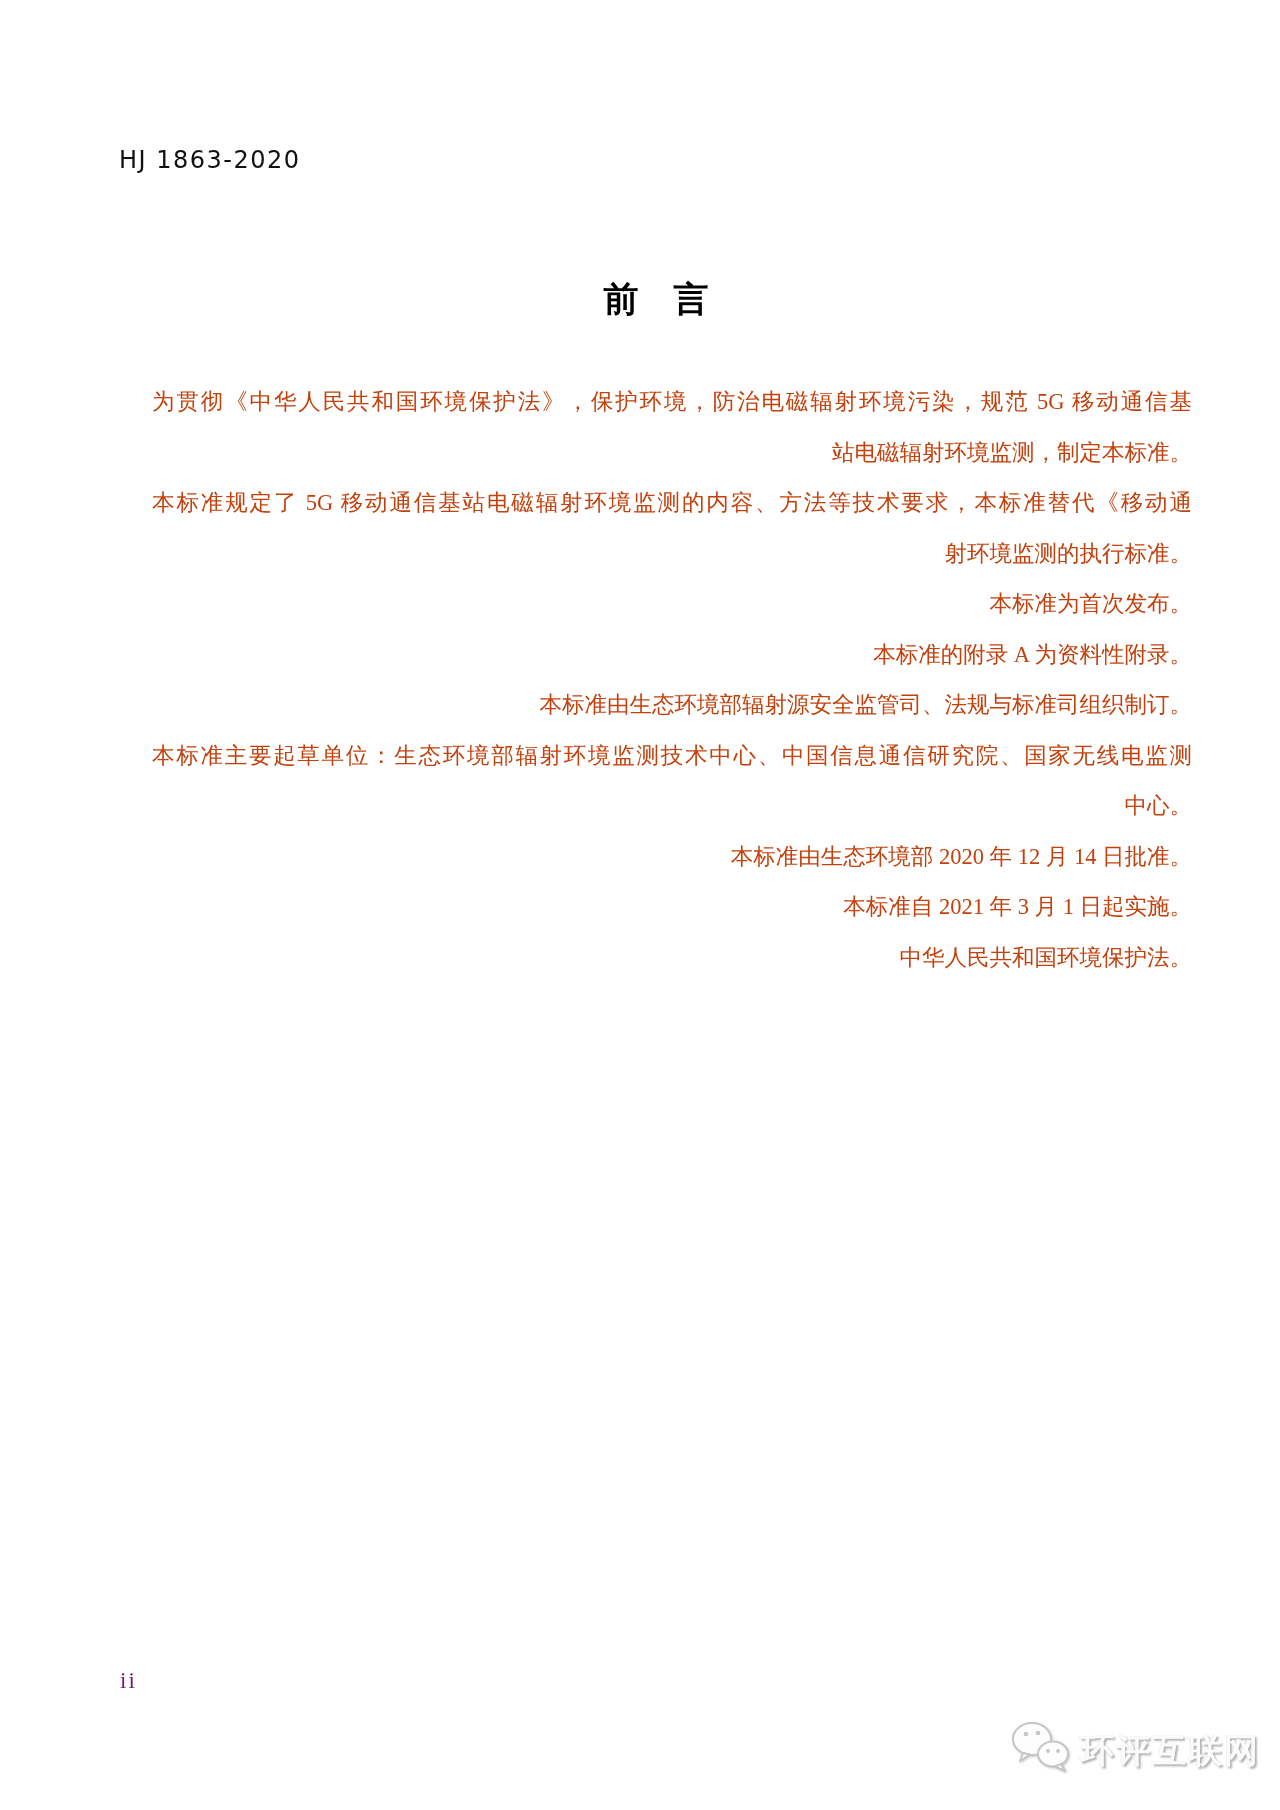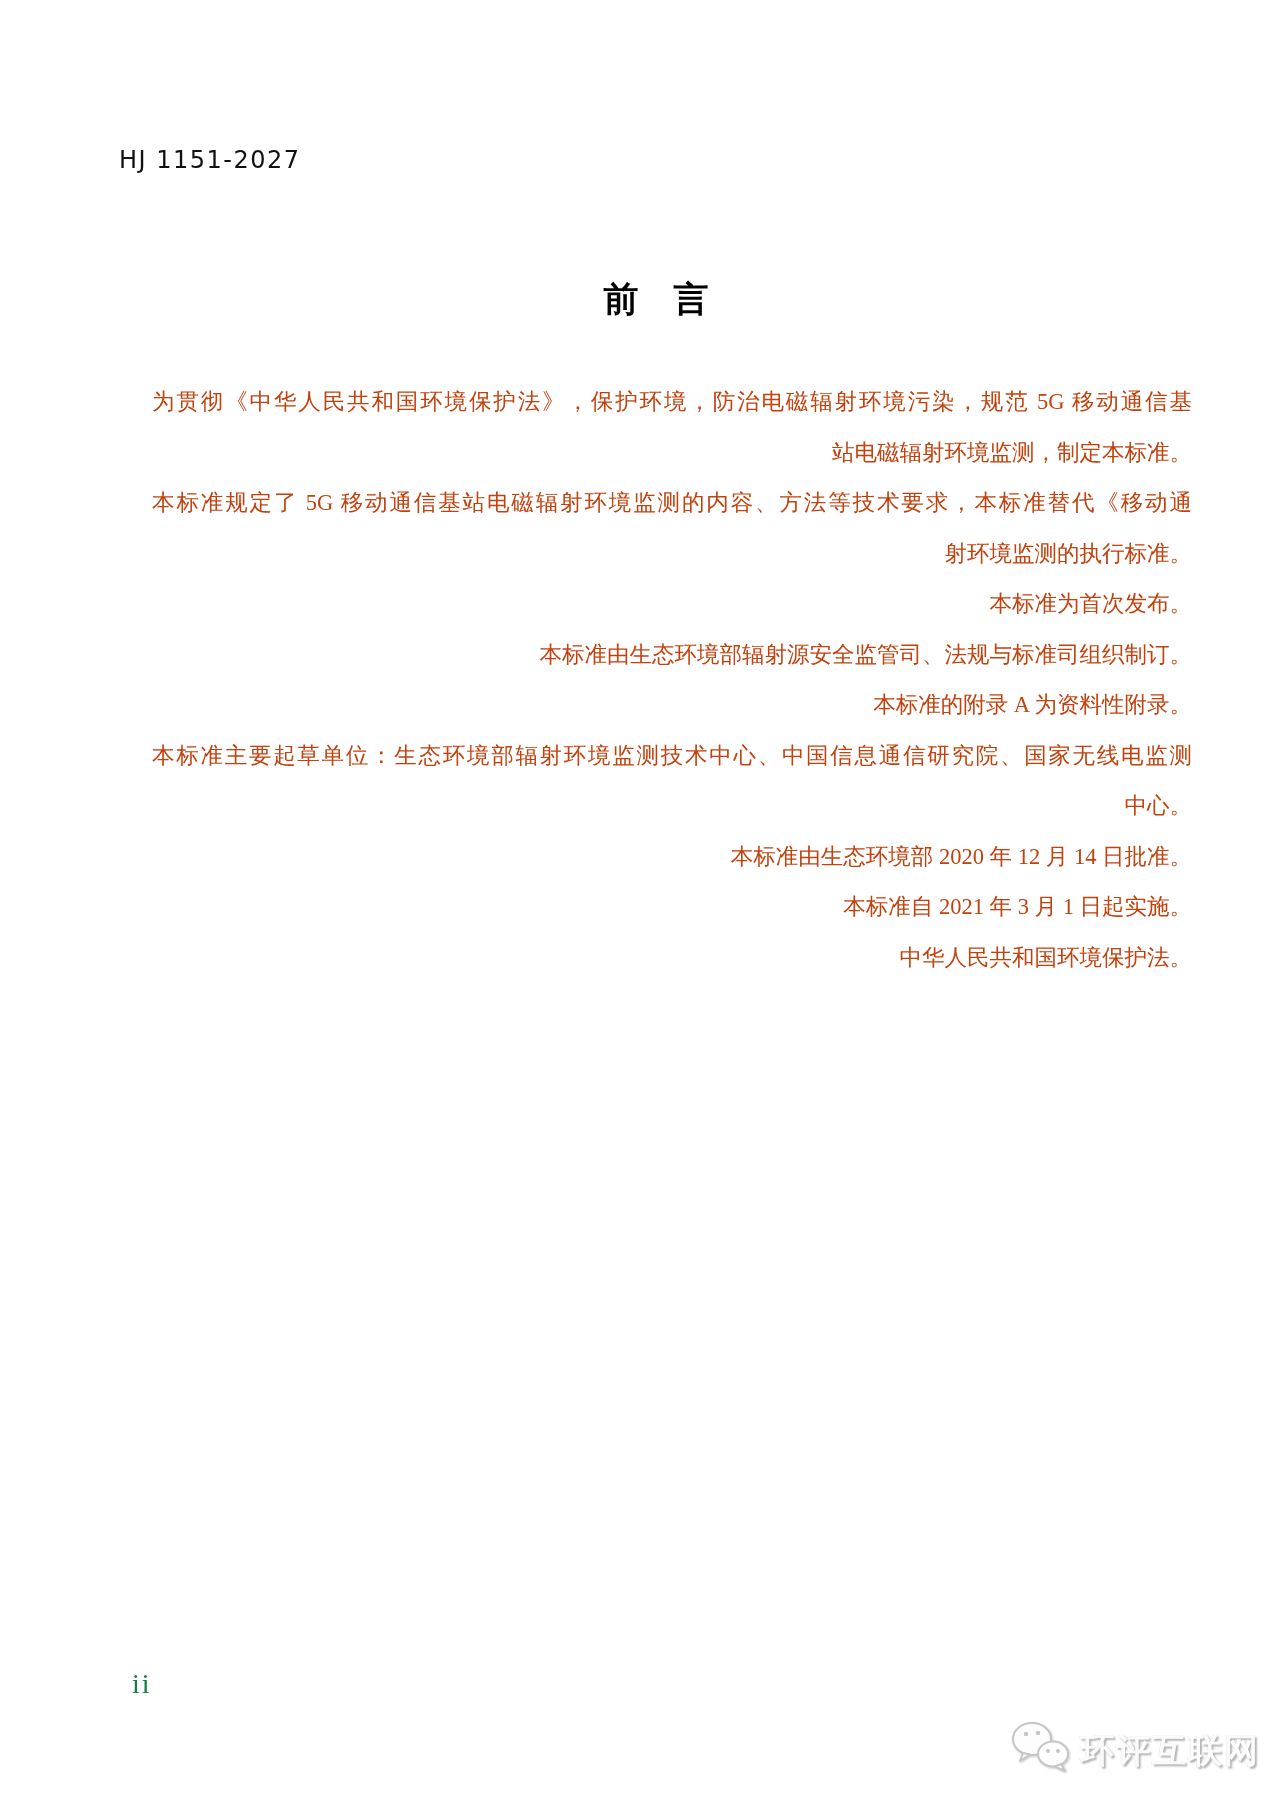--- a/index.html
+++ b/index.html
@@ -53,25 +53,25 @@
   }
   .line.indent { text-indent: 45px; }
   .line.full {
     white-space: normal;
     text-align: justify;
     text-align-last: justify;
     text-justify: inter-character;
   }
   .page-number {
     position: absolute;
-    left: 132px;
+    left: 120px;
     top: 1668px;
-    font-size: 28px;
+    font-size: 23px;
     letter-spacing: 2px;
-    color: #15803d;
+    color: #701a75;
   }
   .watermark {
     position: absolute;
     left: 1010px;
     top: 1720px;
     display: flex;
     align-items: flex-end;
     gap: 8px;
     user-select: none;
   }
@@ -87,32 +87,32 @@
     color: #fbfbfb;
     text-shadow: 2px 2px 2px #b3b3b3, -0.5px -0.5px 0 #e8e8e8;
     white-space: nowrap;
   }
 </style>
 </head>
 <body>
 
 <div class="page">
 
-  <div class="doc-number">HJ 1151-2027</div>
+  <div class="doc-number">HJ 1863-2020</div>
 
   <h1 class="title">前　言</h1>
 
   <div class="body-text">
       <div class="line indent full">为贯彻《中华人民共和国环境保护法》，保护环境，防治电磁辐射环境污染，规范 5G 移动通信基</div>
       <div class="line">站电磁辐射环境监测，制定本标准。</div>
       <div class="line indent full">本标准规定了 5G 移动通信基站电磁辐射环境监测的内容、方法等技术要求，本标准替代《移动通</div>
       <div class="line">射环境监测的执行标准。</div>
       <div class="line indent">本标准为首次发布。</div>
+      <div class="line indent">本标准的附录 A 为资料性附录。</div>
       <div class="line indent">本标准由生态环境部辐射源安全监管司、法规与标准司组织制订。</div>
-      <div class="line indent">本标准的附录 A 为资料性附录。</div>
       <div class="line indent full">本标准主要起草单位：生态环境部辐射环境监测技术中心、中国信息通信研究院、国家无线电监测</div>
       <div class="line">中心。</div>
       <div class="line indent">本标准由生态环境部 2020 年 12 月 14 日批准。</div>
       <div class="line indent">本标准自 2021 年 3 月 1 日起实施。</div>
       <div class="line indent">中华人民共和国环境保护法。</div>
     </div>
 
   <div class="page-number">ii</div>
 
   <div class="watermark">

